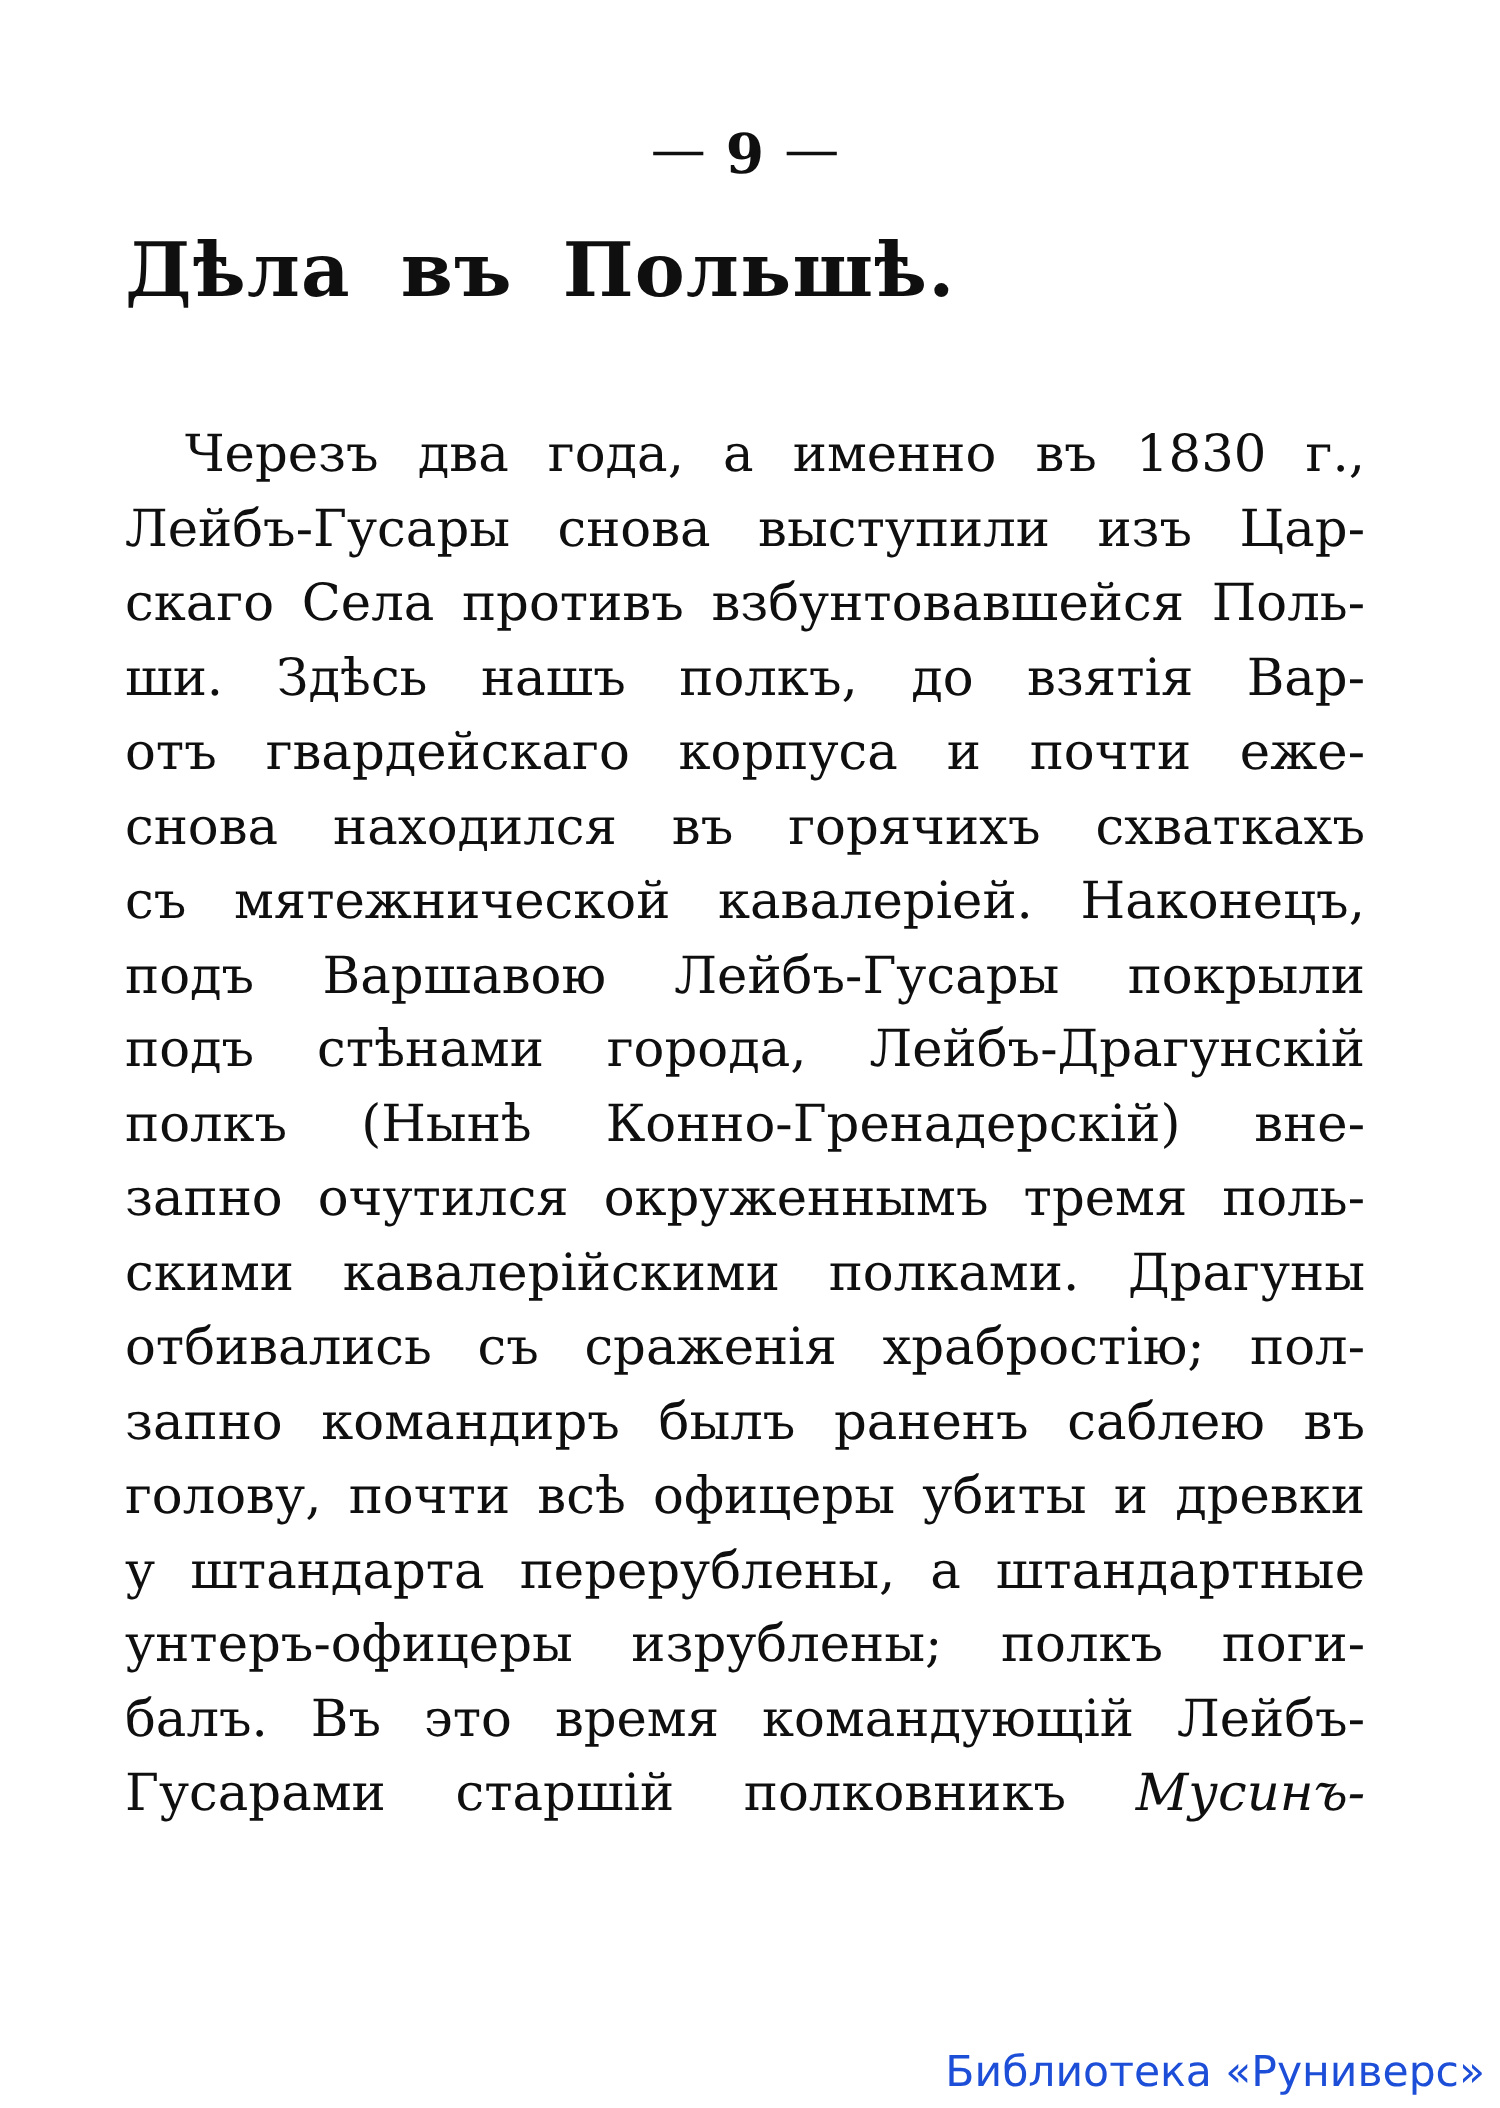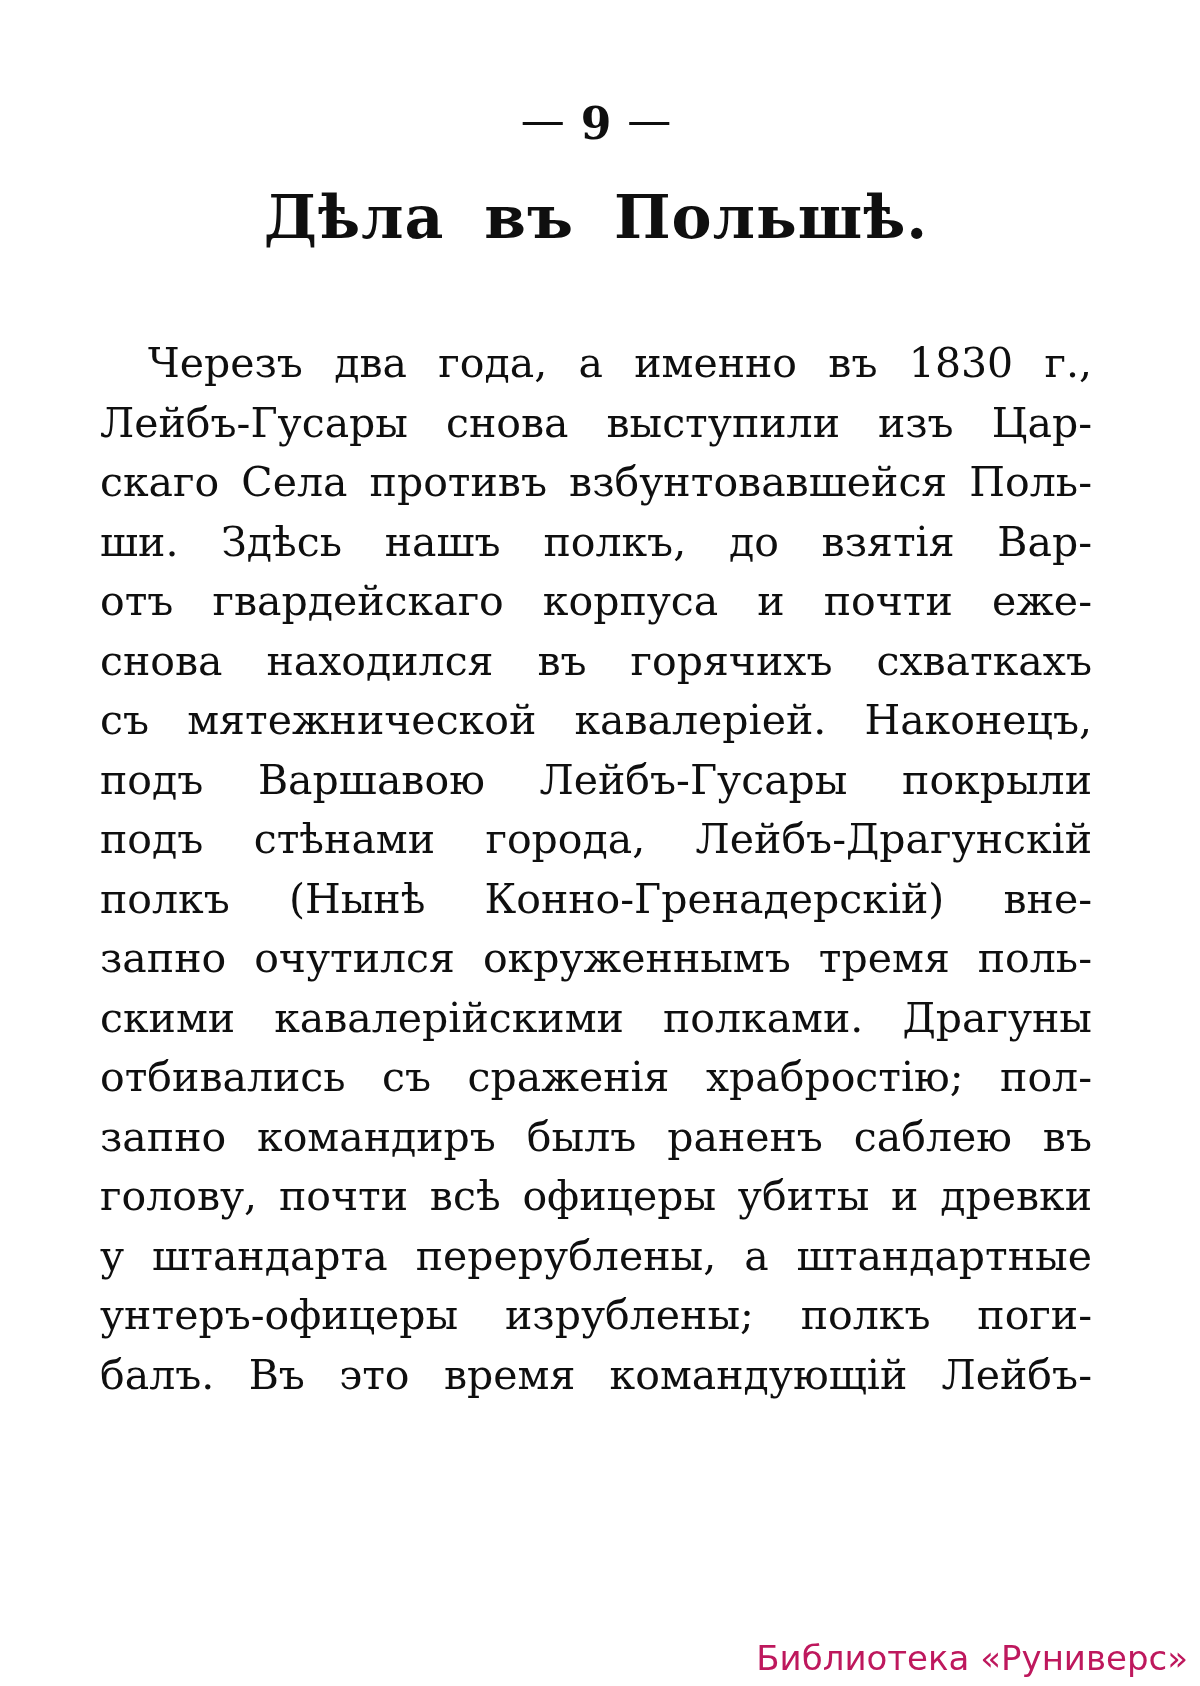--- a/index.html
+++ b/index.html
@@ -35,21 +35,21 @@
   .page-number .dash {
     display: inline-block;
     transform: translateY(-4px);
   }
   .title {
     position: absolute;
     top: 182px;
     left: 100px;
     width: 992px;
     margin: 0;
-    text-align: center;
+    text-align: left;
     font-size: 60px;
     line-height: 70px;
     font-weight: bold;
     word-spacing: 18px;
     letter-spacing: 1px;
     white-space: nowrap;
   }
   .body-text {
     position: absolute;
     top: 306px;
@@ -72,21 +72,21 @@
   .body-text .italic {
     font-style: italic;
   }
   .watermark {
     position: absolute;
     right: 12px;
     bottom: 8px;
     font-family: "DejaVu Sans", sans-serif;
     font-size: 34px;
     line-height: 40px;
-    color: #be185d;
+    color: #1d4ed8;
     white-space: nowrap;
   }
 </style>
 </head>
 <body>
 
 <div class="page">
 
   <div class="page-number">
     <span class="dash">—</span><span class="num">9</span><span class="dash">—</span>
@@ -106,17 +106,18 @@
       <div class="line"><span>подъ стѣнами города, Лейбъ-Драгунскій</span></div>
       <div class="line"><span>полкъ (Нынѣ Конно-Гренадерскій) вне-</span></div>
       <div class="line"><span>запно очутился окруженнымъ тремя поль-</span></div>
       <div class="line"><span>скими кавалерійскими полками. Драгуны</span></div>
       <div class="line"><span>отбивались съ сраженія храбростію; пол-</span></div>
       <div class="line"><span>запно командиръ былъ раненъ саблею въ</span></div>
       <div class="line"><span>голову, почти всѣ офицеры убиты и древки</span></div>
       <div class="line"><span>у штандарта перерублены, а штандартные</span></div>
       <div class="line"><span>унтеръ-офицеры изрублены; полкъ поги-</span></div>
       <div class="line"><span>балъ. Въ это время командующій Лейбъ-</span></div>
+      <div class="line"><span>Гусарами старшій полковникъ </span><span class="italic">Мусинъ-</span></div>
     </div>
 
   <div class="watermark">Библиотека «Руниверс»</div>
 
 </div>
 
 </body></html>

